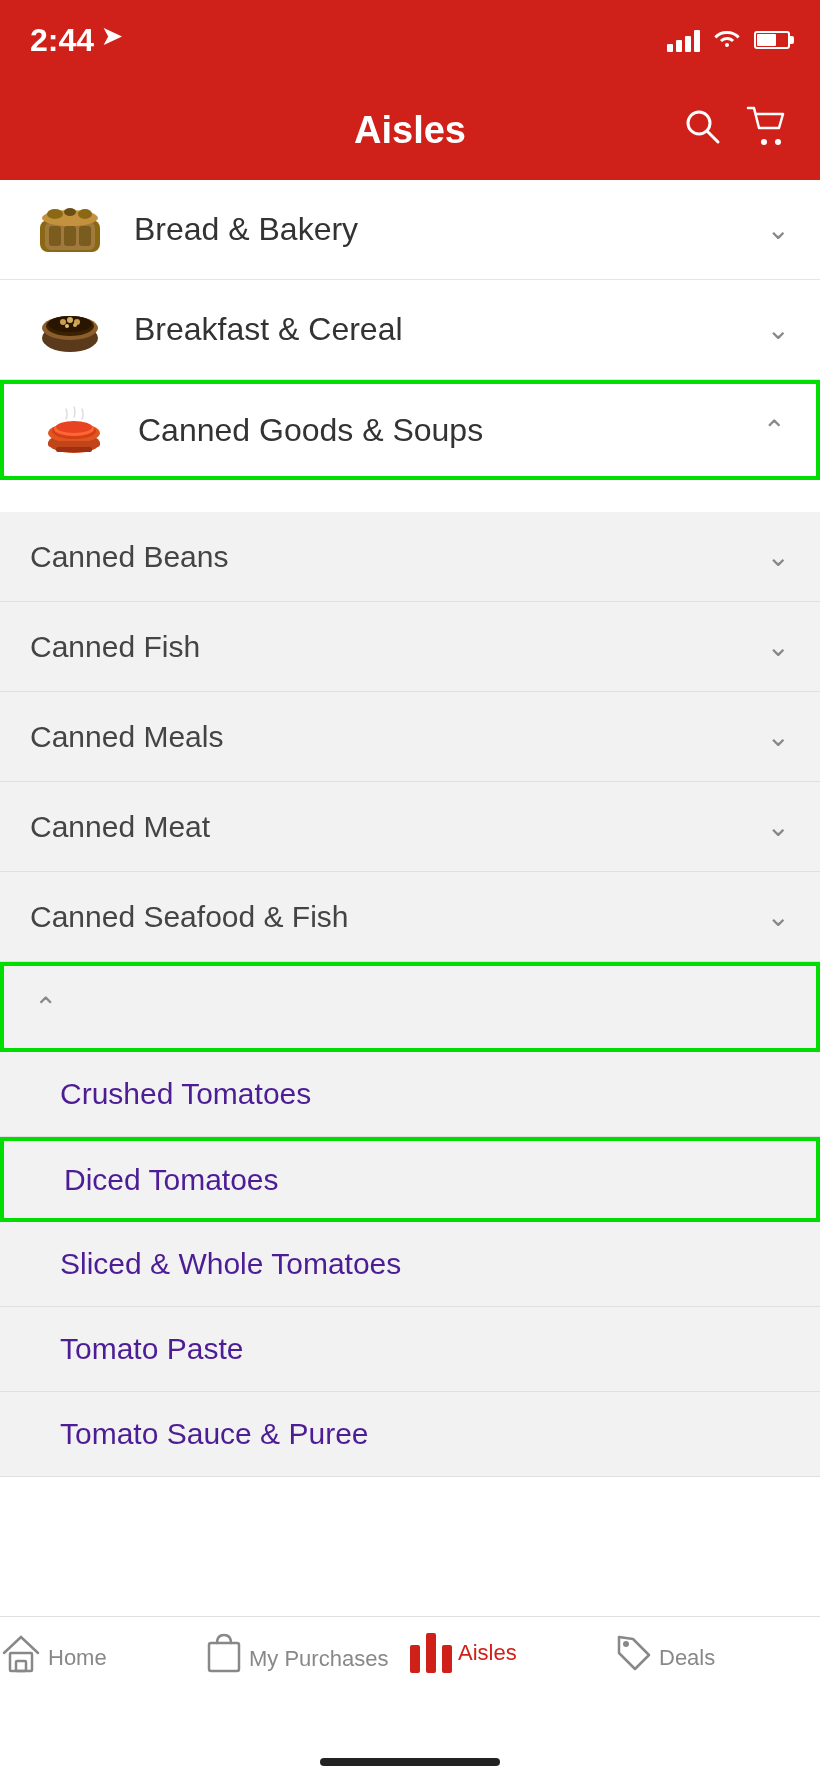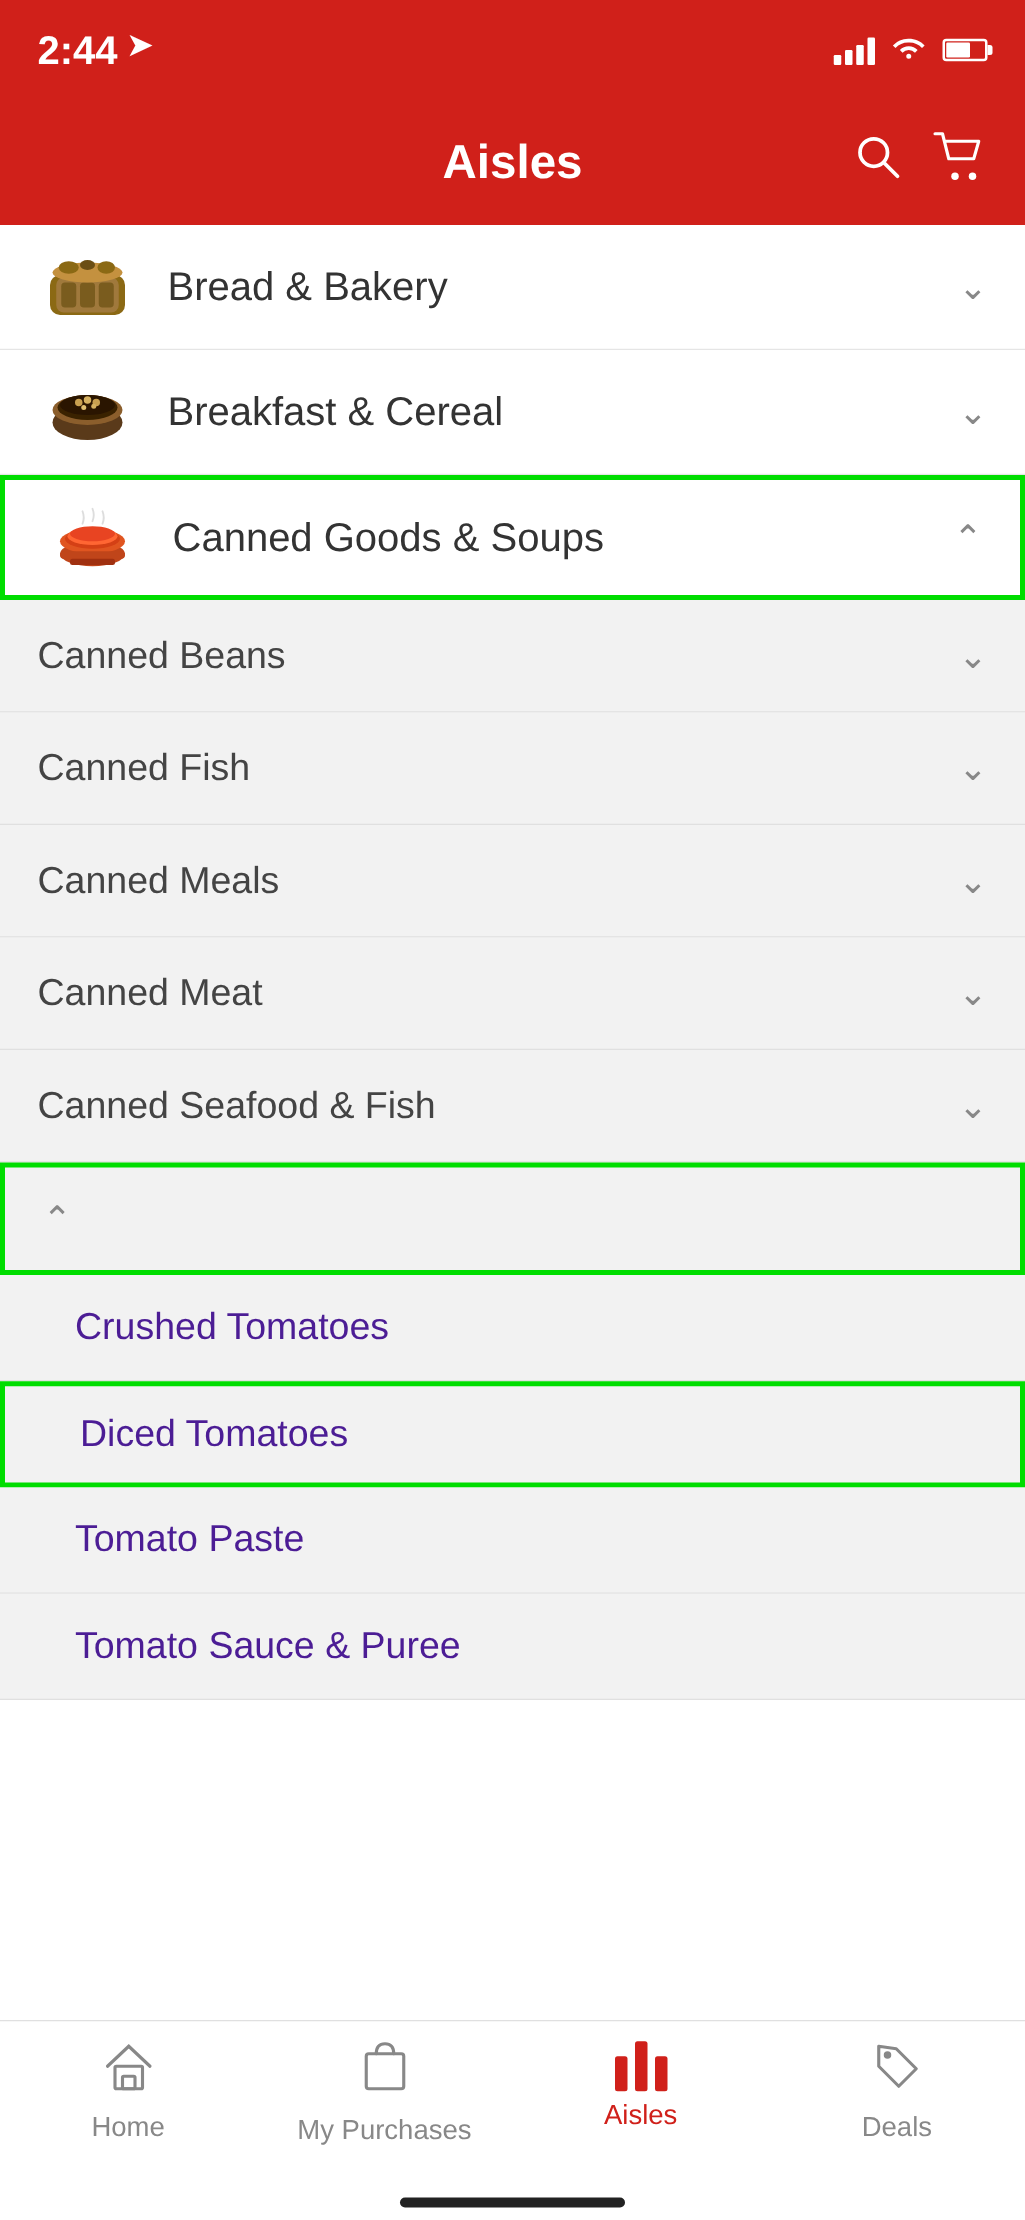--- a/index.html
+++ b/index.html
@@ -140,20 +140,21 @@
       color: #333;
     }
     .chevron {
       font-size: 28px;
       color: #888;
     }
 
     
     .subcategory-section {
       background: #f2f2f2;
+      margin-top: 32px;
     }
     .subcategory-header {
       background: #f2f2f2;
       border-bottom: 1px solid #e0e0e0;
       display: flex;
       align-items: center;
       padding: 0 30px;
       height: 90px;
       cursor: pointer;
     }
@@ -196,21 +197,21 @@
       background: white;
       border-top: 1px solid #e0e0e0;
       height: 160px;
       display: flex;
       align-items: flex-start;
       padding-top: 16px;
     }
     .nav-item {
       flex: 1;
       display: flex;
-      flex-direction: column;
+      flex-direction: row;
       align-items: center;
       gap: 6px;
       cursor: pointer;
     }
     .nav-icon {
       font-size: 40px;
       color: #888;
     }
     .nav-label {
       font-size: 22px;
@@ -387,20 +388,23 @@
     <div>
 
       <div class="subitem">
         <span class="subitem-label">Crushed Tomatoes</span>
       </div>
 
       <div class="subitem highlighted">
         <span class="subitem-label">Diced Tomatoes</span>
       </div>
 
+      <div class="subitem">
+        <span class="subitem-label">Sliced &amp; Whole Tomatoes</span>
+      </div>
 
       <div class="subitem">
         <span class="subitem-label">Tomato Paste</span>
       </div>
 
       <div class="subitem">
         <span class="subitem-label">Tomato Sauce &amp; Puree</span>
       </div>
 
     </div>

